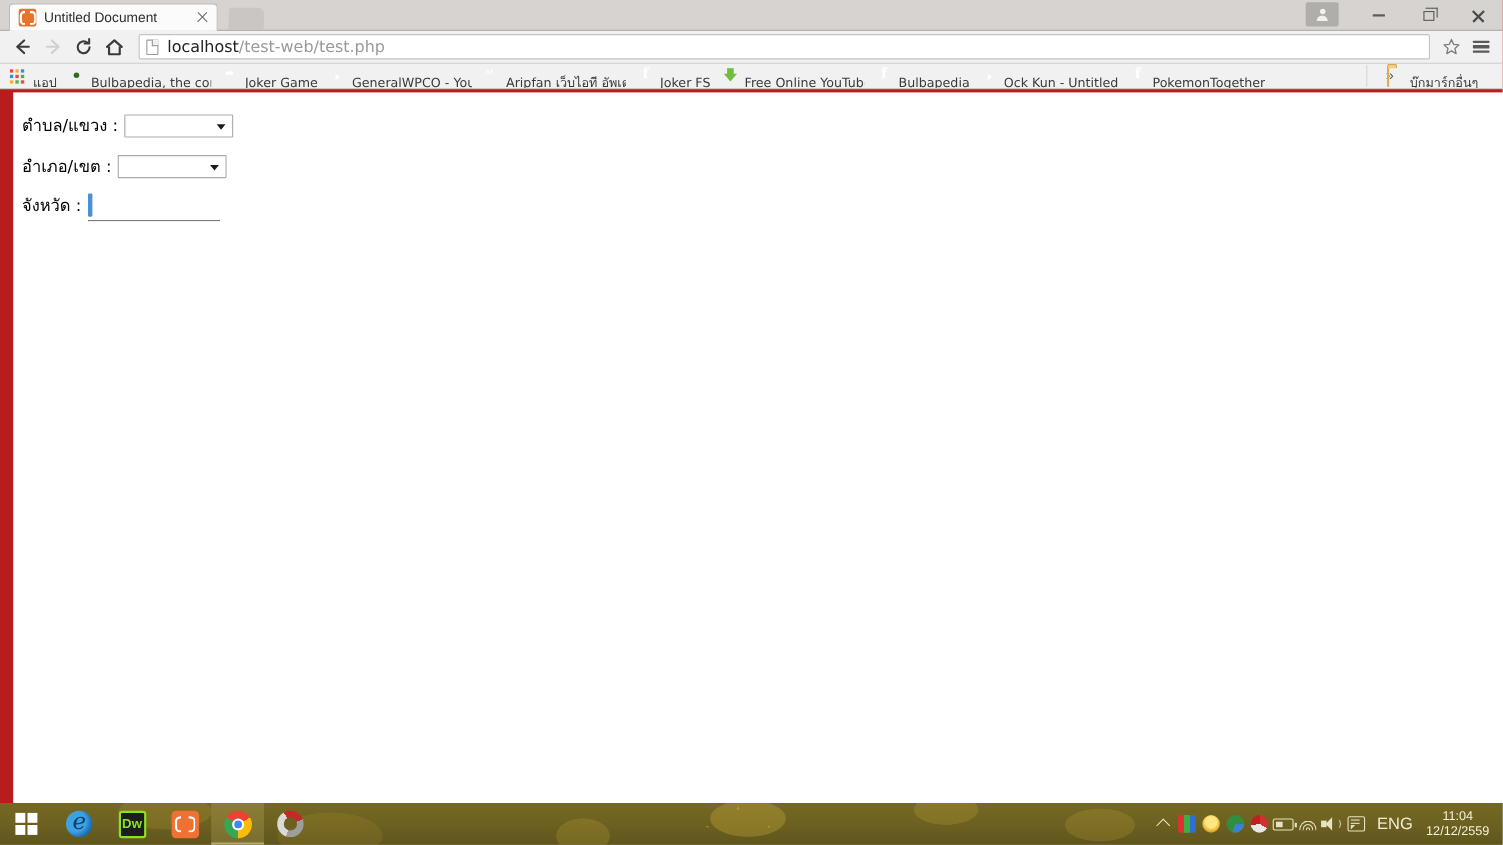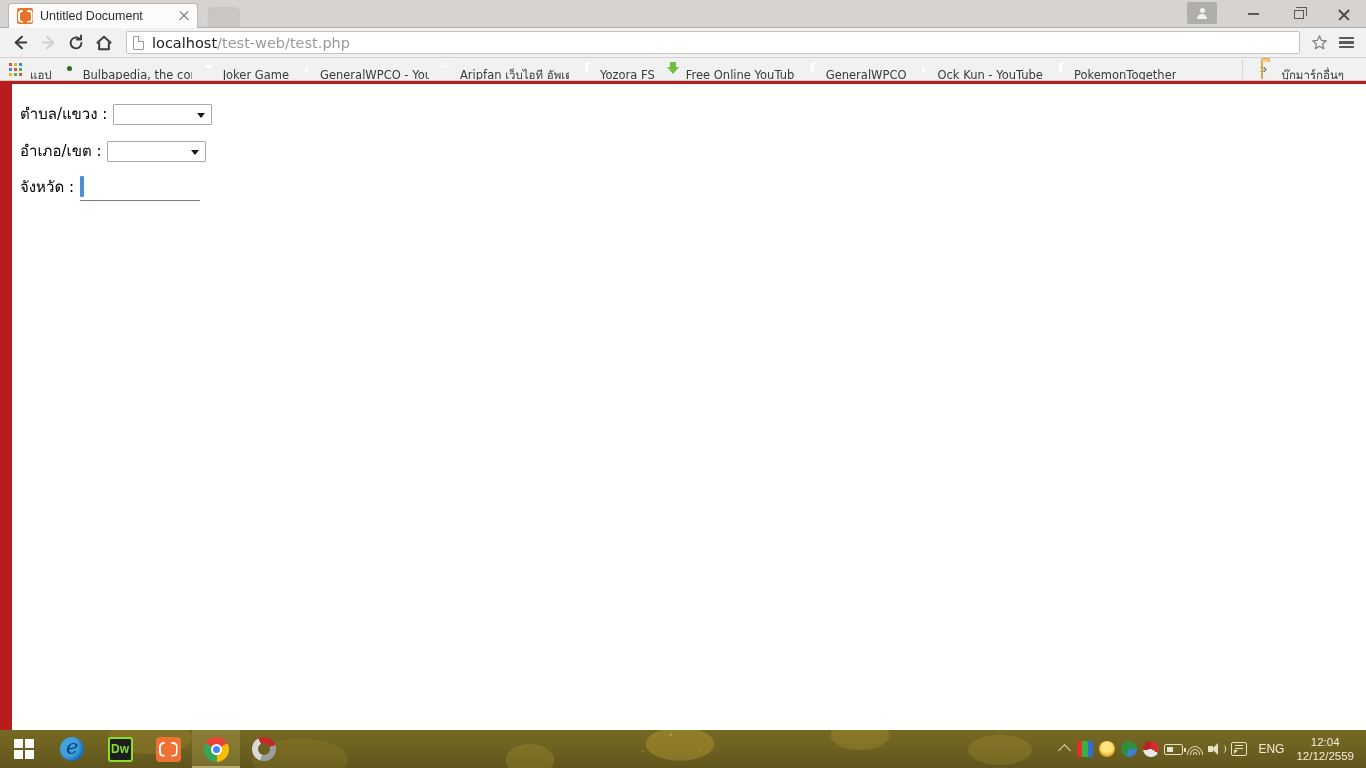--- a/index.html
+++ b/index.html
@@ -393,21 +393,21 @@
   .ic-volume::before { content:""; position:absolute; left:0; top:4px; width:5px;height:6px; background:#e8e2c4; }
   .ic-volume::after { content:""; position:absolute; left:4px; top:1px;
     border-right:6px solid #e8e2c4; border-top:6px solid transparent; border-bottom:6px solid transparent; }
   .ic-volume i { position:absolute; right:1px; top:3px; width:6px;height:8px;
     border-right:1.6px solid #e8e2c4; border-radius:0 50% 50% 0 / 0 50% 50% 0; }
   .ic-notify { width:16px;height:14px; border:1.6px solid #e8e2c4; border-radius:2px; position:relative; }
   .ic-notify::after { content:""; position:absolute; left:2px; top:7px;
     border-left:4px solid #e8e2c4; border-bottom:4px solid transparent; }
   .ic-notify i { position:absolute; left:2.5px; top:2px; width:8px;height:1.4px; background:#e8e2c4;
     box-shadow: 0 3px 0 #e8e2c4; }
-  #tray-lang { font-size: 12px; color: #f1ecd4; padding: 0 8px; cursor: pointer; font-family:"Liberation Sans",sans-serif; }
+  #tray-lang { font-size: 15px; color: #f1ecd4; padding: 0 8px; cursor: pointer; font-family:"Liberation Sans",sans-serif; }
   #tray-clock {
     color: #f5f0d8; font-size: 11.5px; line-height: 14px;
     text-align: center; padding: 0 8px 0 4px; cursor: pointer;
     font-family: "Liberation Sans", sans-serif;
   }
 </style>
 </head>
 <body>
 
 <div id="browser-window">
@@ -514,36 +514,36 @@
       <span class="bm-label">GeneralWPCO - YouT</span>
     </div>
 
     <div class="bookmark">
       <span class="bm-icon"><span class="icon-aripfan"></span></span>
       <span class="bm-label">Aripfan เว็บไอที อัพเดท</span>
     </div>
 
     <div class="bookmark">
       <span class="bm-icon"><span class="icon-facebook"></span></span>
-      <span class="bm-label">Yozora FS</span>
+      <span class="bm-label">Joker FS</span>
     </div>
 
     <div class="bookmark">
       <span class="bm-icon"><span class="icon-download"></span></span>
       <span class="bm-label">Free Online YouTube</span>
     </div>
 
     <div class="bookmark">
       <span class="bm-icon"><span class="icon-facebook"></span></span>
-      <span class="bm-label">GeneralWPCO</span>
+      <span class="bm-label">Bulbapedia</span>
     </div>
 
     <div class="bookmark">
       <span class="bm-icon"><span class="icon-youtube"></span></span>
-      <span class="bm-label">Ock Kun - YouTube</span>
+      <span class="bm-label">Ock Kun - Untitled</span>
     </div>
 
     <div class="bookmark">
       <span class="bm-icon"><span class="icon-facebook"></span></span>
       <span class="bm-label">PokemonTogether</span>
     </div>
 
     <div id="bm-overflow">»</div>
 
     <div id="other-bookmarks">
@@ -645,17 +645,17 @@
           <i></i>
         </span>
       </div>
     <div class="tray-icon">
         <span class="ic-notify">
           <i></i>
         </span>
       </div>
     <div id="tray-lang">ENG</div>
     <div id="tray-clock">
-      <div>12:04</div>
+      <div>11:04</div>
       <div>12/12/2559</div>
     </div>
   </div>
 </div>
 
 </body></html>

